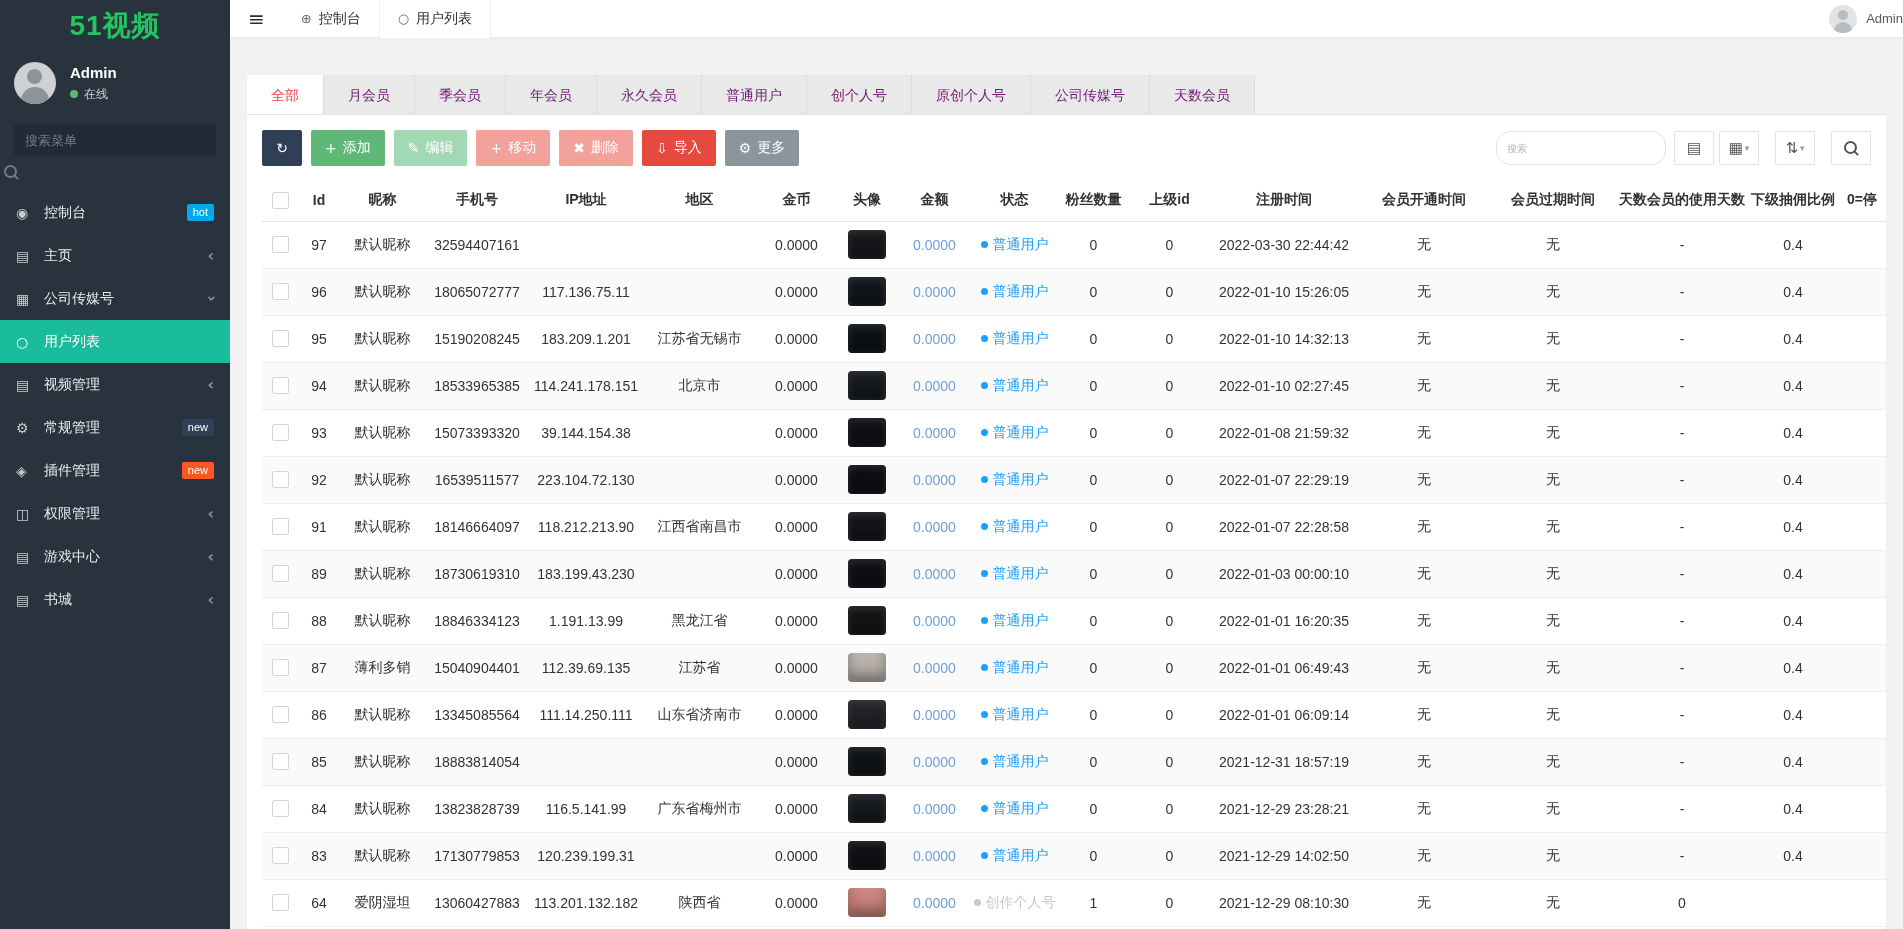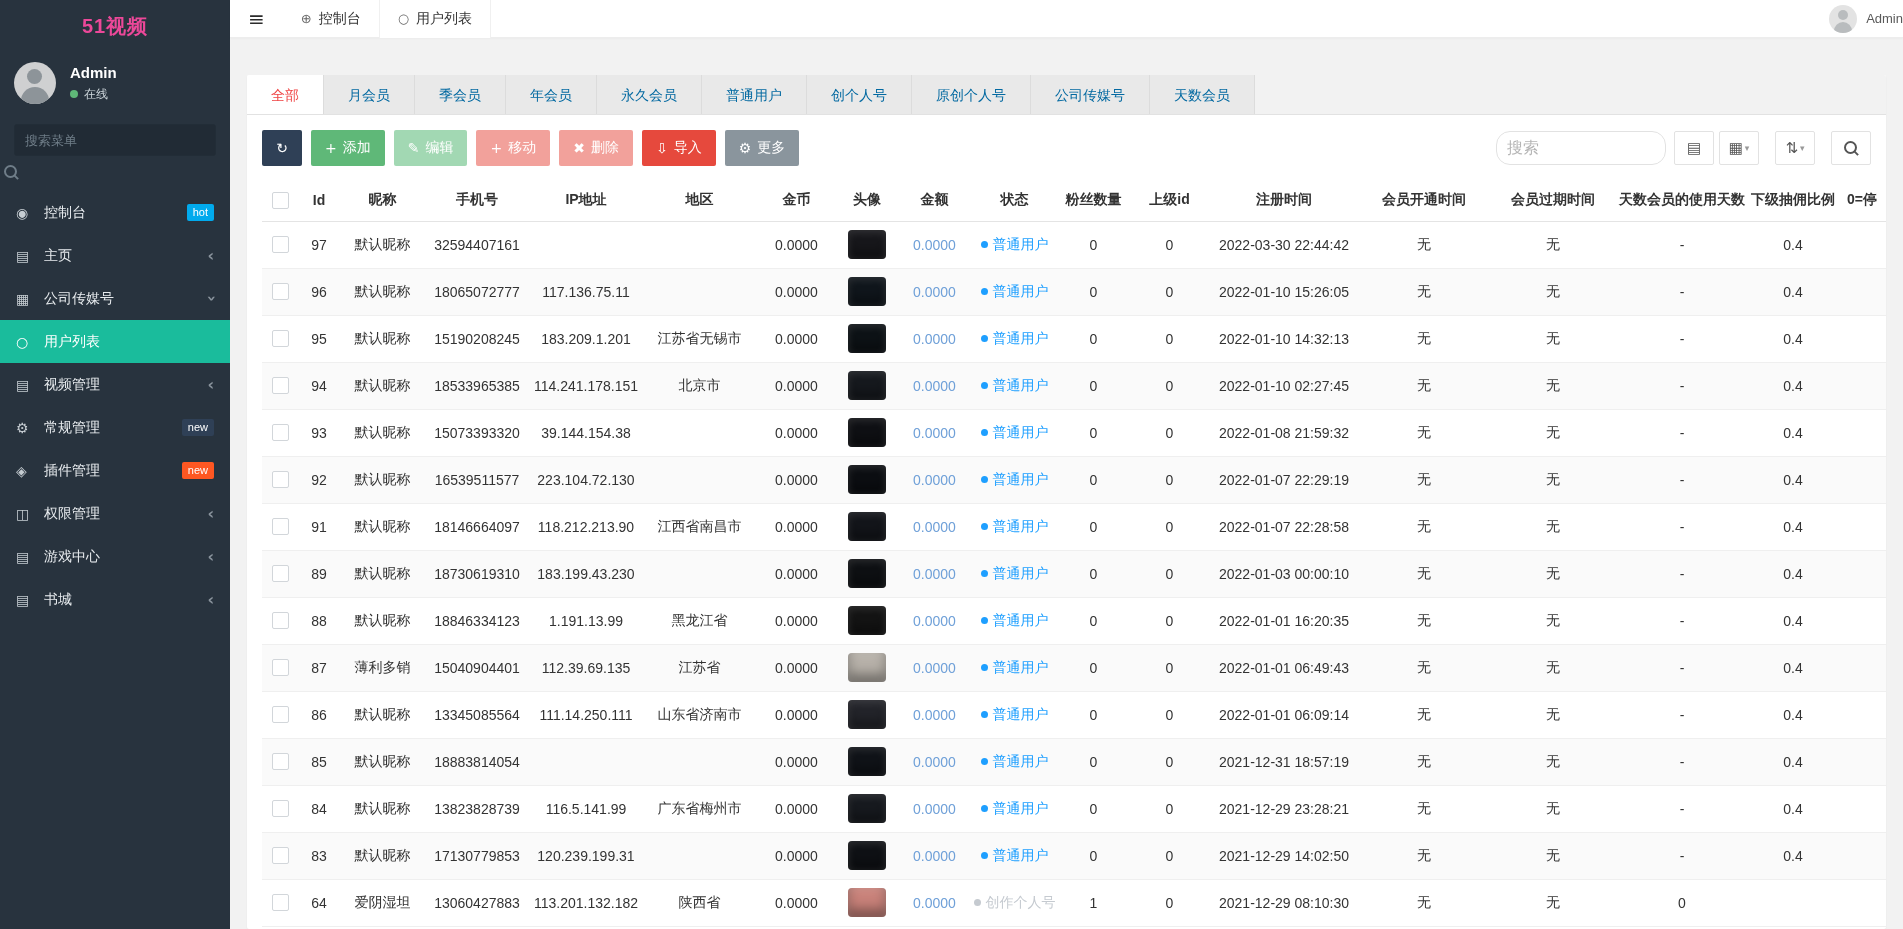--- a/index.html
+++ b/index.html
@@ -4,21 +4,21 @@
 <style>
   * { box-sizing: border-box; margin: 0; padding: 0; }
   body {
     font-family: "Liberation Sans", "DejaVu Sans", sans-serif;
     width: 1903px; height: 929px; overflow: hidden; background: #f2f2f2;
   }
   .app { display: flex; width: 1903px; height: 929px; }
 
   
   .sidebar { width: 230px; flex-shrink: 0; background: #28333E; color: #e8ecef; display: flex; flex-direction: column; }
-  .logo { height: 52px; line-height: 52px; text-align: center; font-size: 20px; font-weight: bold; color: #ec4899; letter-spacing: 1px; }
+  .logo { height: 52px; line-height: 52px; text-align: center; font-size: 28px; font-weight: bold; color: #22c55e; letter-spacing: 1px; }
   .profile { display: flex; align-items: center; padding: 10px 14px 8px; }
   .profile-avatar { width: 42px; height: 42px; border-radius: 50%; background: #cfd0d1; position: relative; overflow: hidden; flex-shrink: 0; }
   .profile-avatar::before { content:""; position:absolute; width:15px; height:15px; border-radius:50%; background:#8d9499; left:13px; top:7px; }
   .profile-avatar::after { content:""; position:absolute; width:28px; height:18px; border-radius:14px 14px 0 0; background:#8d9499; left:7px; top:25px; }
   .profile-info { margin-left: 14px; }
   .profile-name { font-size: 15px; font-weight: bold; color: #fff; }
   .profile-status { font-size: 12px; color: #cfd8dd; margin-top: 5px; display: flex; align-items: center; gap: 6px; }
   .online-dot { width: 8px; height: 8px; border-radius: 50%; background: #5FB878; display: inline-block; }
   .menu-search { margin: 12px 14px 8px; position: relative; }
   .side-search { width: 100%; height: 32px; background: #212B35; border: 1px solid #222d37; border-radius: 3px; color: #3b82f6; padding: 0 32px 0 10px; font-size: 13px; outline: none; }
@@ -46,31 +46,31 @@
   .top-avatar { width: 28px; height: 28px; border-radius: 50%; background: #e3e3e3; position: relative; overflow: hidden; flex-shrink: 0; cursor: pointer; }
   .top-avatar::before { content:""; position:absolute; width:10px; height:10px; border-radius:50%; background:#b9bcbe; left:9px; top:5px; }
   .top-avatar::after { content:""; position:absolute; width:18px; height:11px; border-radius:9px 9px 0 0; background:#b9bcbe; left:5px; top:17px; }
   .top-username { font-size: 13px; color: #5a5a5a; white-space: nowrap; }
 
   .content { flex: 1; padding: 37px 17px 0; overflow: hidden; }
   .card { background: #fff; border-radius: 2px; height: 854px; display: flex; flex-direction: column; box-shadow: 0 1px 2px rgba(0,0,0,.05); overflow: hidden; }
 
   
   .ftabs { height: 40px; background: #f2f2f2; display: flex; border-bottom: 1px solid #e2e2e2; flex-shrink: 0; }
-  .ftab { padding: 0 24px; line-height: 40px; font-size: 14px; color: #0369a1; background: #e9e9e9; border-right: 1px solid #dcdcdc; cursor: pointer; white-space: nowrap; }
+  .ftab { padding: 0 24px; line-height: 40px; font-size: 14px; color: #701a75; background: #e9e9e9; border-right: 1px solid #dcdcdc; cursor: pointer; white-space: nowrap; }
   .ftab.active { background: #ffffff; color: #ef4444; }
 
   
   .toolbar { display: flex; align-items: center; padding: 15px 15px 13px; flex-shrink: 0; }
   .tb-left { display: flex; align-items: center; }
   .tbtn { height: 36px; border: none; border-radius: 2px; color: #fff; font-size: 14px; padding: 0 14px; margin-right: 9px; display: inline-flex; align-items: center; gap: 6px; cursor: pointer; font-family: inherit; }
   .tbtn.icon-only { width: 40px; padding: 0; justify-content: center; }
   .tb-icon { font-family: "DejaVu Sans", sans-serif; font-size: 14px; }
   .toolbar-right { margin-left: auto; display: flex; align-items: center; }
-  .tsearch { width: 170px; height: 34px; border: 1px solid #e2e2e2; border-radius: 14px; padding: 0 10px; font-size: 16px; color: #666; outline: none; margin-right: 8px; }
+  .tsearch { width: 170px; height: 34px; border: 1px solid #e2e2e2; border-radius: 14px; padding: 0 10px; font-size: 10px; color: #666; outline: none; margin-right: 8px; }
   .tsearch::placeholder { color: #b5b5b5; }
   #tb-right { display: inline-flex; gap: 5px; align-items: center; }
   .ibtn { width: 40px; height: 34px; border: 1px solid #e2e2e2; background: #fff; border-radius: 2px; display: inline-flex; align-items: center; justify-content: center; color: #555; font-size: 15px; gap: 2px; cursor: pointer; font-family: "DejaVu Sans", sans-serif; }
   .ibtn:nth-child(3), .ibtn:nth-child(4) { margin-left: 11px; }
   .caret { font-size: 9px; color: #999; }
 
   
   .icon-mag { position: relative; width: 15px; height: 15px; display: inline-block; }
   .icon-mag::before { content:""; position:absolute; width:9px; height:9px; border:2px solid currentColor; border-radius:50%; left:0; top:0; }
   .icon-mag::after { content:""; position:absolute; width:2px; height:6px; background:currentColor; transform:rotate(-45deg); left:11px; top:9px; }

